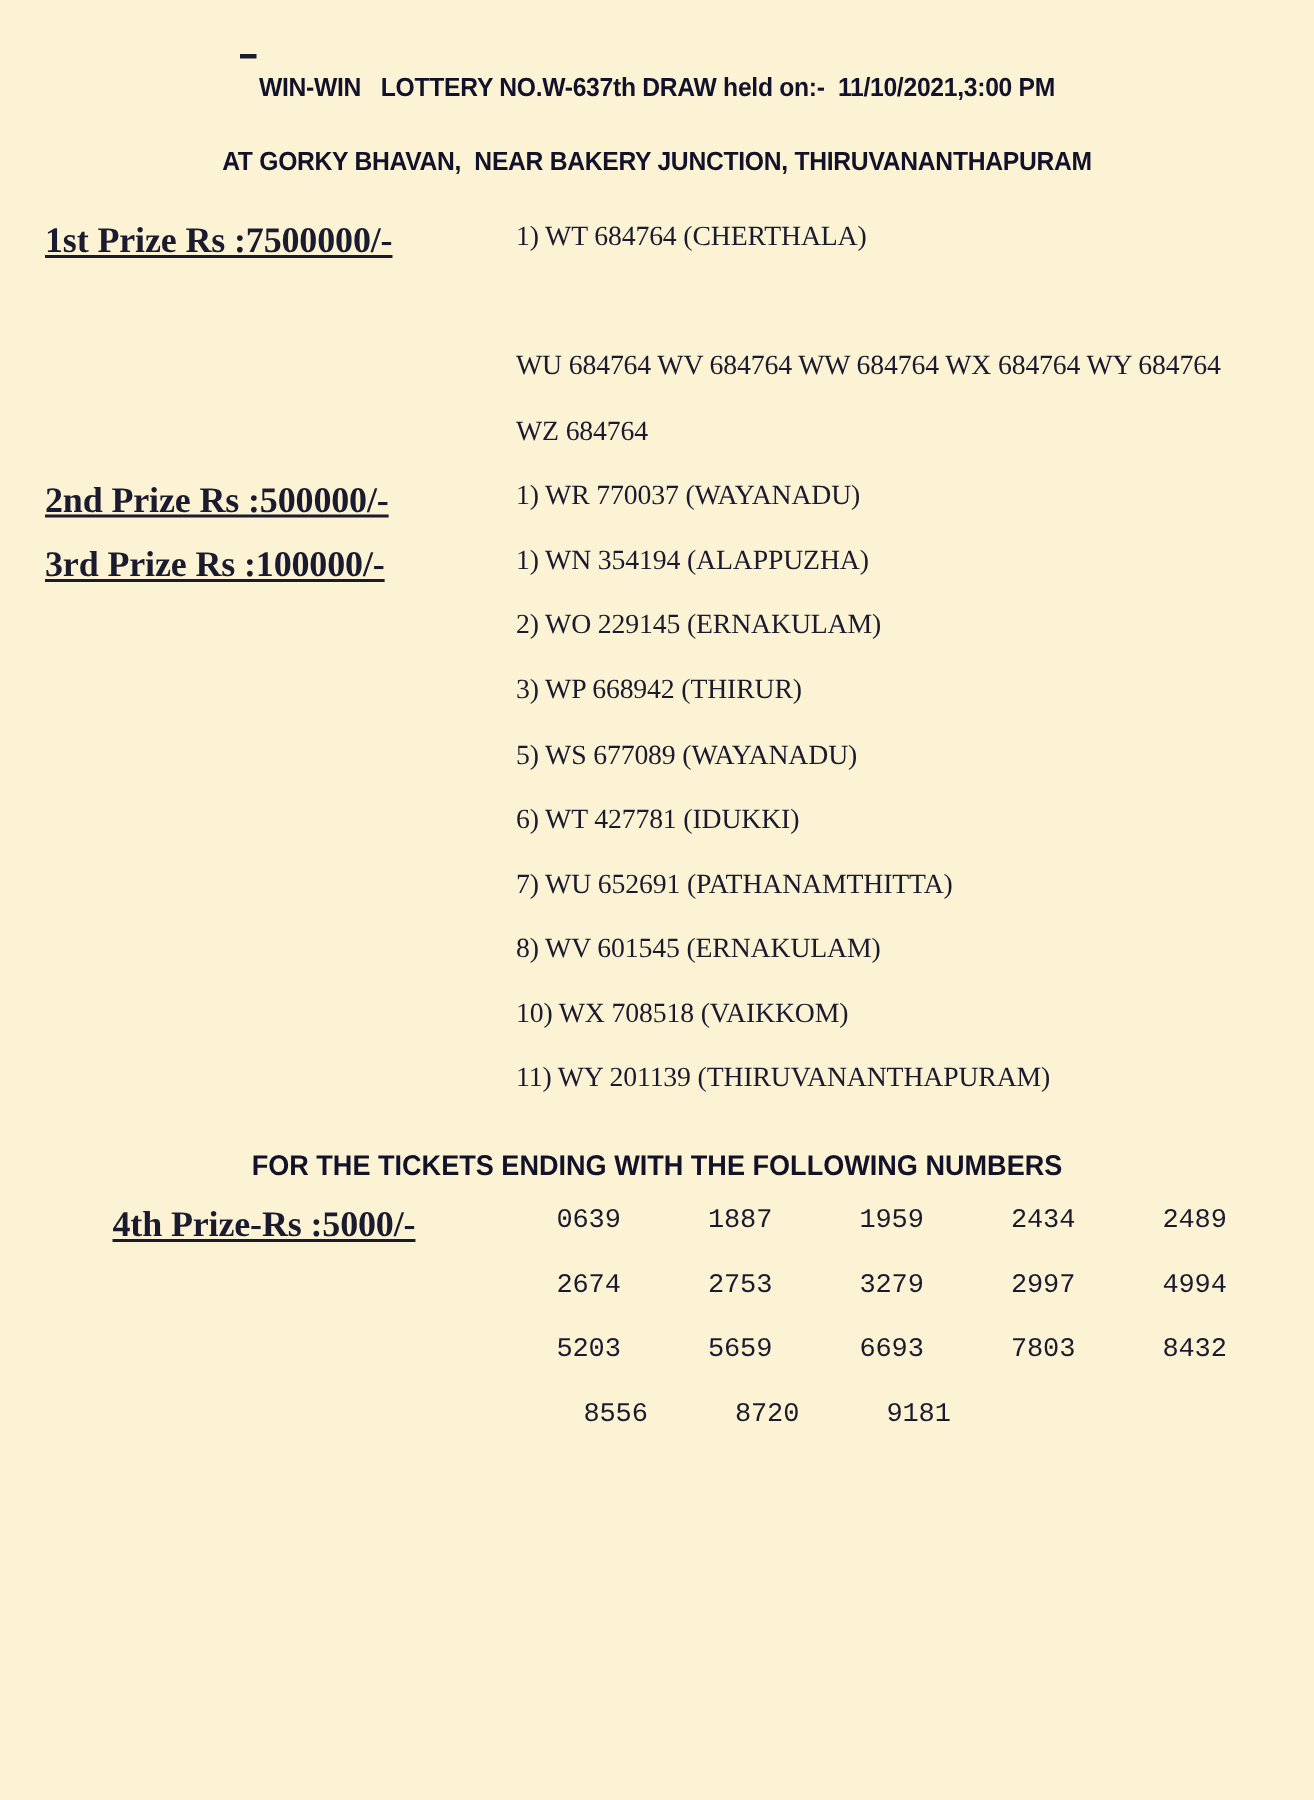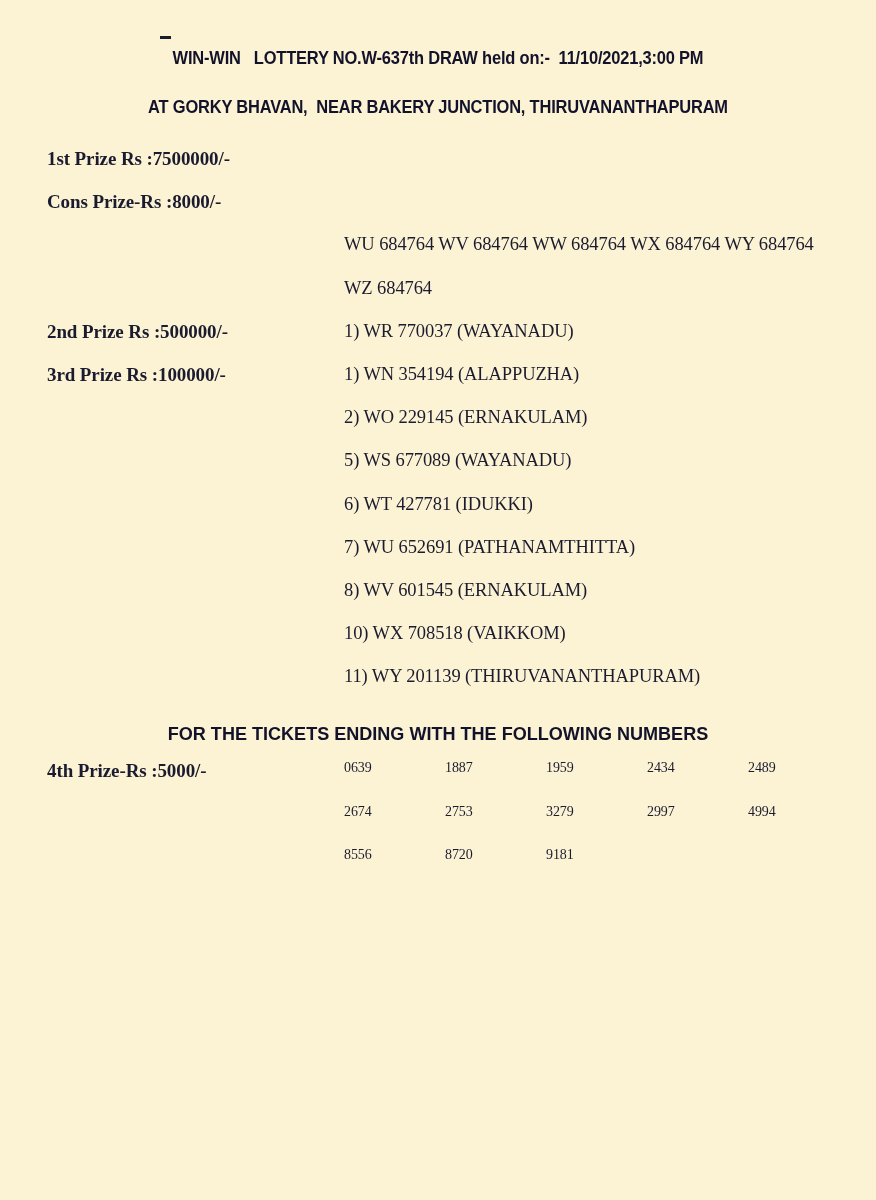--- a/index.html
+++ b/index.html
@@ -51,26 +51,27 @@
   .content {
     margin-top: 30px;
   }
   .row {
     display: flex;
     align-items: flex-start;
     min-height: 43.2px;
   }
   .label-col {
     width: 322px;
-    padding-left: 47px;
+    padding-left: 30px;
     box-sizing: border-box;
     font-weight: bold;
-    font-size: 19px;
+    font-size: 24px;
     letter-spacing: -0.1px;
     white-space: pre;
+    text-decoration: underline;
   }
   .value-col {
     flex: 1;
     font-size: 18.5px;
     letter-spacing: -0.1px;
     white-space: pre;
   }
   .value-col.spaced { padding-left: 22px; }
 
   
@@ -84,53 +85,55 @@
     margin-top: 14px;
     margin-bottom: 15px;
     white-space: pre;
   }
 
   
   .grid-row {
     display: flex;
     align-items: flex-start;
     min-height: 43.2px;
+    margin-left: 45px;
   }
   .grid-cells {
     flex: 1;
     display: flex;
     padding-left: 22px;
   }
   .num-cell {
     width: 101px;
-    font-size: 14px;
+    font-size: 18px;
     letter-spacing: -0.1px;
     flex: 0 0 101px;
+    font-family: Liberation Mono, monospace;
   }
 </style>
 </head>
 <body>
 
 <div class="page">
 
   <div class="stray-mark"></div>
 
   <div class="header-zone">
     <div class="title-line title-1">WIN-WIN   LOTTERY NO.W-637th DRAW held on:-  11/10/2021,3:00 PM</div>
     <div class="title-line title-2">AT GORKY BHAVAN,  NEAR BAKERY JUNCTION, THIRUVANANTHAPURAM</div>
   </div>
 
   <div class="content">
 
     <div class="row">
       <div class="label-col">1st Prize Rs :7500000/-</div>
-    </div>
-
-    <div class="row">
-      <div class="label-col">Cons Prize-Rs :8000/-</div>
+      <div class="value-col spaced">1) WT 684764 (CHERTHALA)</div>
+    </div>
+
+    <div class="row">
     </div>
     <div class="row">
       <div class="label-col"></div>
       <div class="value-col spaced">WU 684764 WV 684764 WW 684764 WX 684764 WY 684764</div>
     </div>
     <div class="row">
       <div class="label-col"></div>
       <div class="value-col spaced">WZ 684764</div>
     </div>
 
@@ -139,20 +142,24 @@
       <div class="value-col spaced">1) WR 770037 (WAYANADU)</div>
     </div>
 
     <div class="row">
       <div class="label-col">3rd Prize Rs :100000/-</div>
       <div class="value-col spaced">1) WN 354194 (ALAPPUZHA)</div>
     </div>
     <div class="row">
       <div class="label-col"></div>
       <div class="value-col spaced">2) WO 229145 (ERNAKULAM)</div>
+    </div>
+    <div class="row">
+      <div class="label-col"></div>
+      <div class="value-col spaced">3) WP 668942 (THIRUR)</div>
     </div>
     <div class="row">
       <div class="label-col"></div>
       <div class="value-col spaced">5) WS 677089 (WAYANADU)</div>
     </div>
     <div class="row">
       <div class="label-col"></div>
       <div class="value-col spaced">6) WT 427781 (IDUKKI)</div>
     </div>
     <div class="row">
@@ -189,20 +196,30 @@
       <div class="label-col"></div>
       <div class="grid-cells">
         <div class="num-cell">2674</div>
         <div class="num-cell">2753</div>
         <div class="num-cell">3279</div>
         <div class="num-cell">2997</div>
         <div class="num-cell">4994</div>
       </div>
     </div>
 
+    <div class="grid-row">
+      <div class="label-col"></div>
+      <div class="grid-cells">
+        <div class="num-cell">5203</div>
+        <div class="num-cell">5659</div>
+        <div class="num-cell">6693</div>
+        <div class="num-cell">7803</div>
+        <div class="num-cell">8432</div>
+      </div>
+    </div>
 
     <div class="grid-row">
       <div class="label-col"></div>
       <div class="grid-cells">
         <div class="num-cell">8556</div>
         <div class="num-cell">8720</div>
         <div class="num-cell">9181</div>
       </div>
     </div>
 

